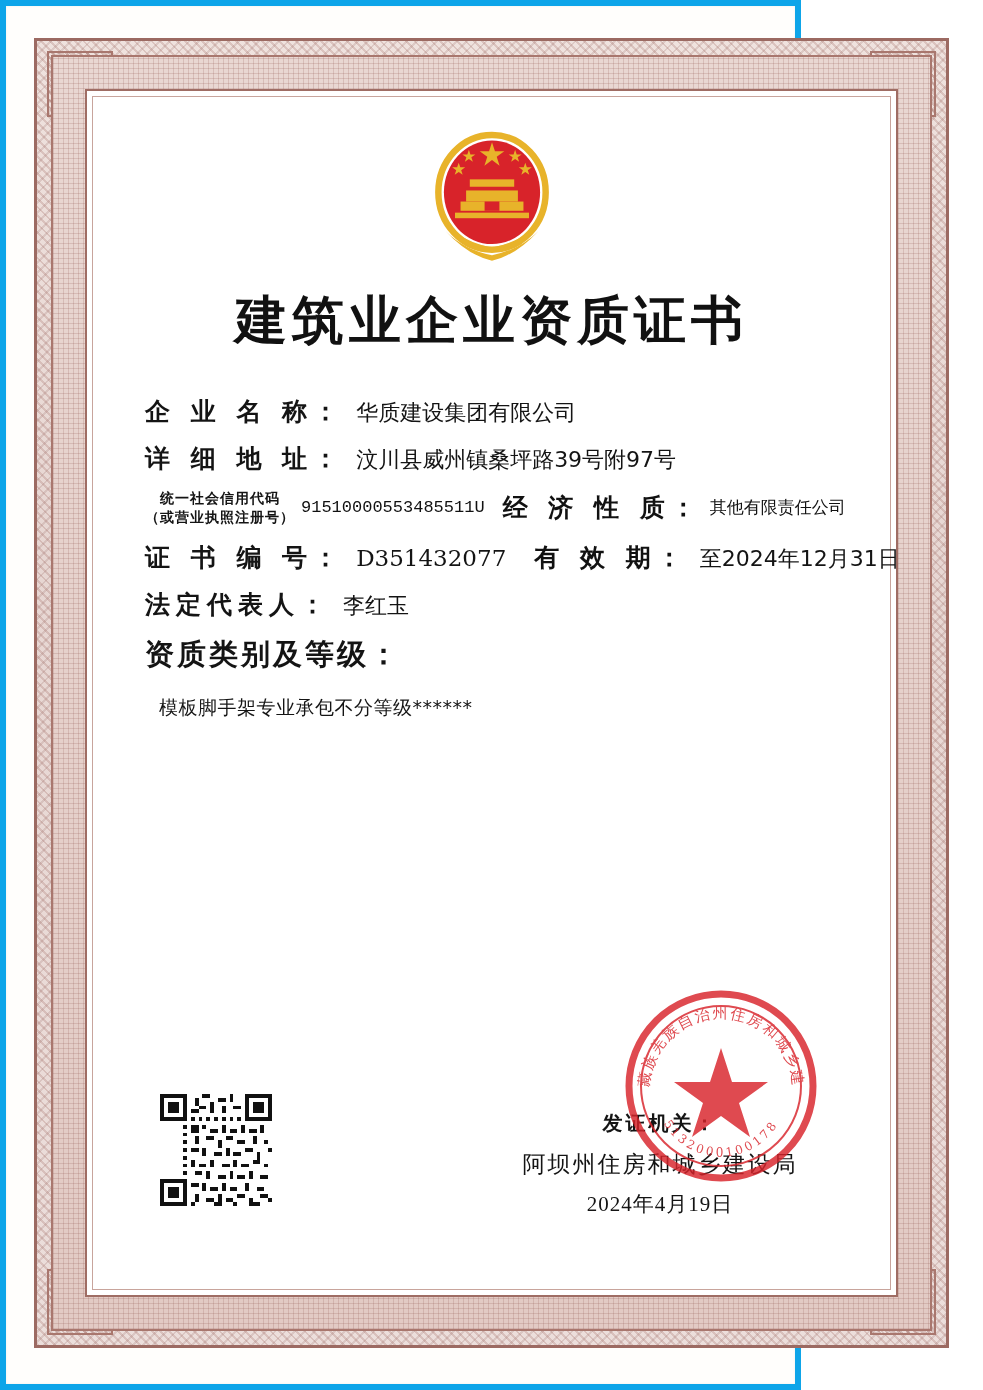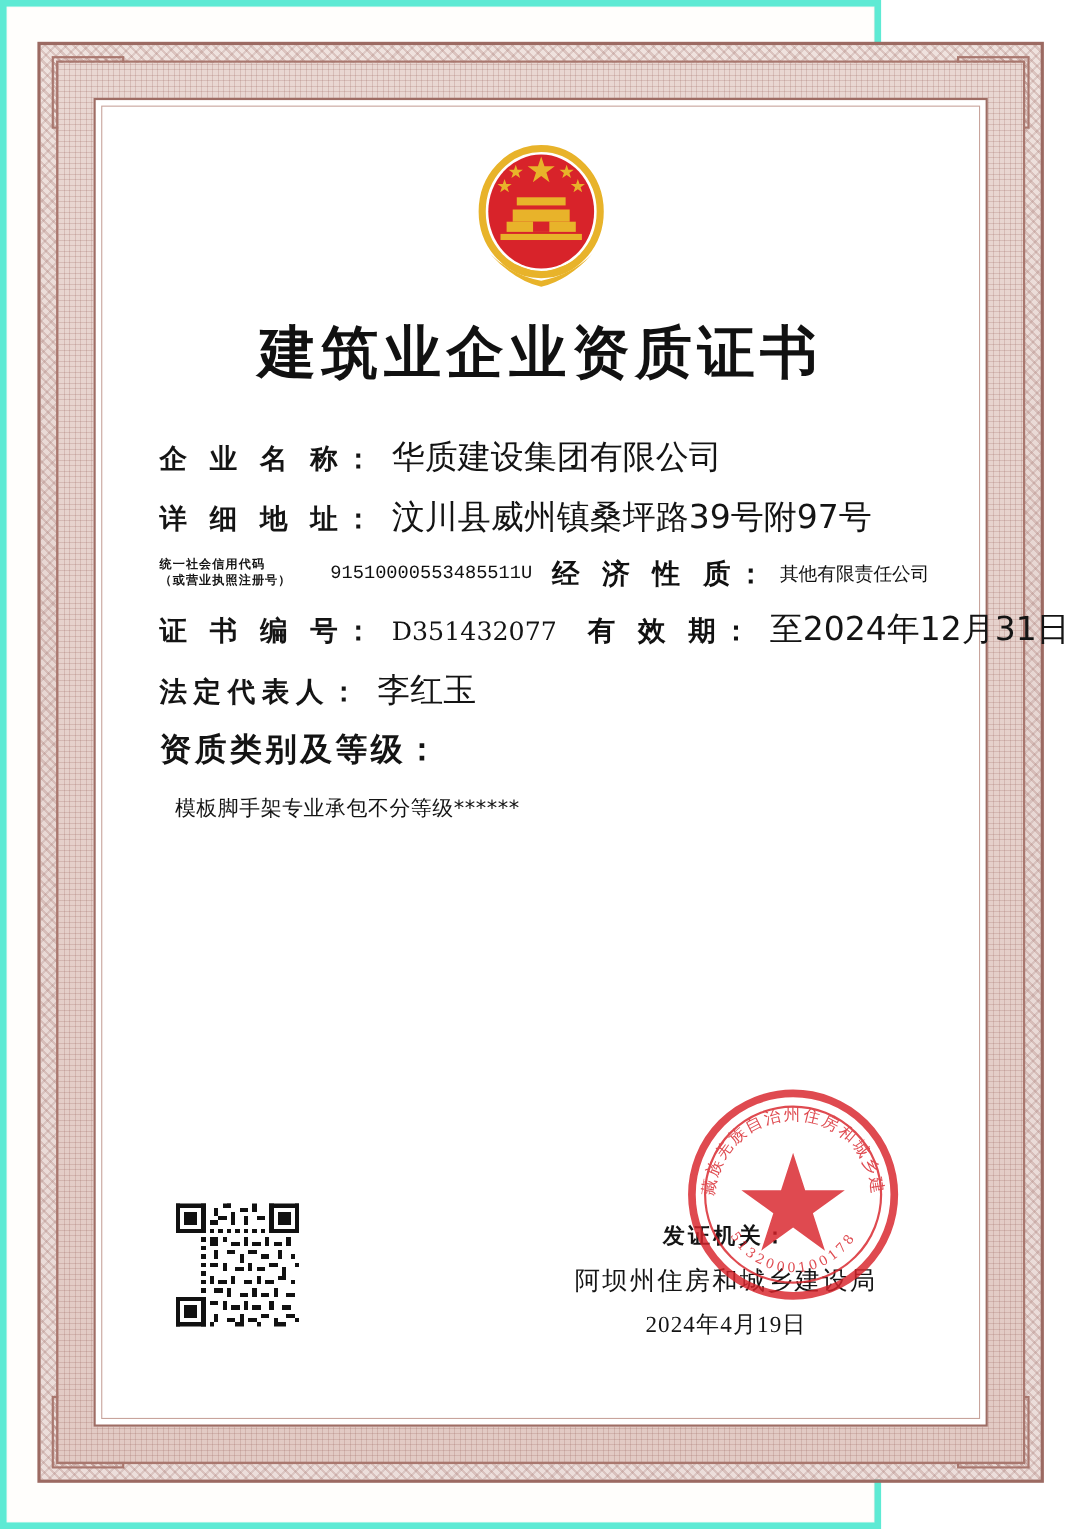--- a/index.html
+++ b/index.html
@@ -14,21 +14,21 @@
     overflow: hidden;
     position: relative;
   }
 
   
   .page {
     position: absolute;
     left: 0; top: 0;
     width: 801px;
     height: 1390px;
-    background: #5eead4;
+    background: #0ea5e9;
   }
 
   
   .paper-edge {
     position: absolute;
     left: 6px; top: 6px; right: 6px; bottom: 6px;
     background: #fffefc;
     box-shadow: 0 0 2px rgba(0,0,0,0.08) inset;
   }
 
@@ -151,43 +151,42 @@
     position: relative;
   }
   .lbl {
     font-size: 25px;
     font-weight: bold;
     letter-spacing: 6px;
     white-space: nowrap;
     color: #141414;
   }
   .val {
-    font-size: 30px;
+    font-size: 22px;
     margin-left: 12px;
     color: #141414;
     white-space: nowrap;
     font-weight: normal;
   }
   .val.num {
     font-family: "DejaVu Serif", "Liberation Serif", serif;
     font-size: 23px;
   }
 
   
   .row-credit { align-items: center; }
   .lbl-two-line {
-    font-size: 11px;
+    font-size: 14px;
     font-weight: bold;
     line-height: 1.35;
     letter-spacing: 1px;
     white-space: nowrap;
     color: #141414;
-    text-align: left;
+    text-align: center;
     width: 180px;
-    font-family: Liberation Mono, monospace;
   }
   .credit-val {
     font-family: Liberation Mono, monospace;
     font-size: 17px;
     margin-left: 6px;
     white-space: nowrap;
   }
   .lbl-econ {
     font-size: 25px;
     font-weight: bold;

